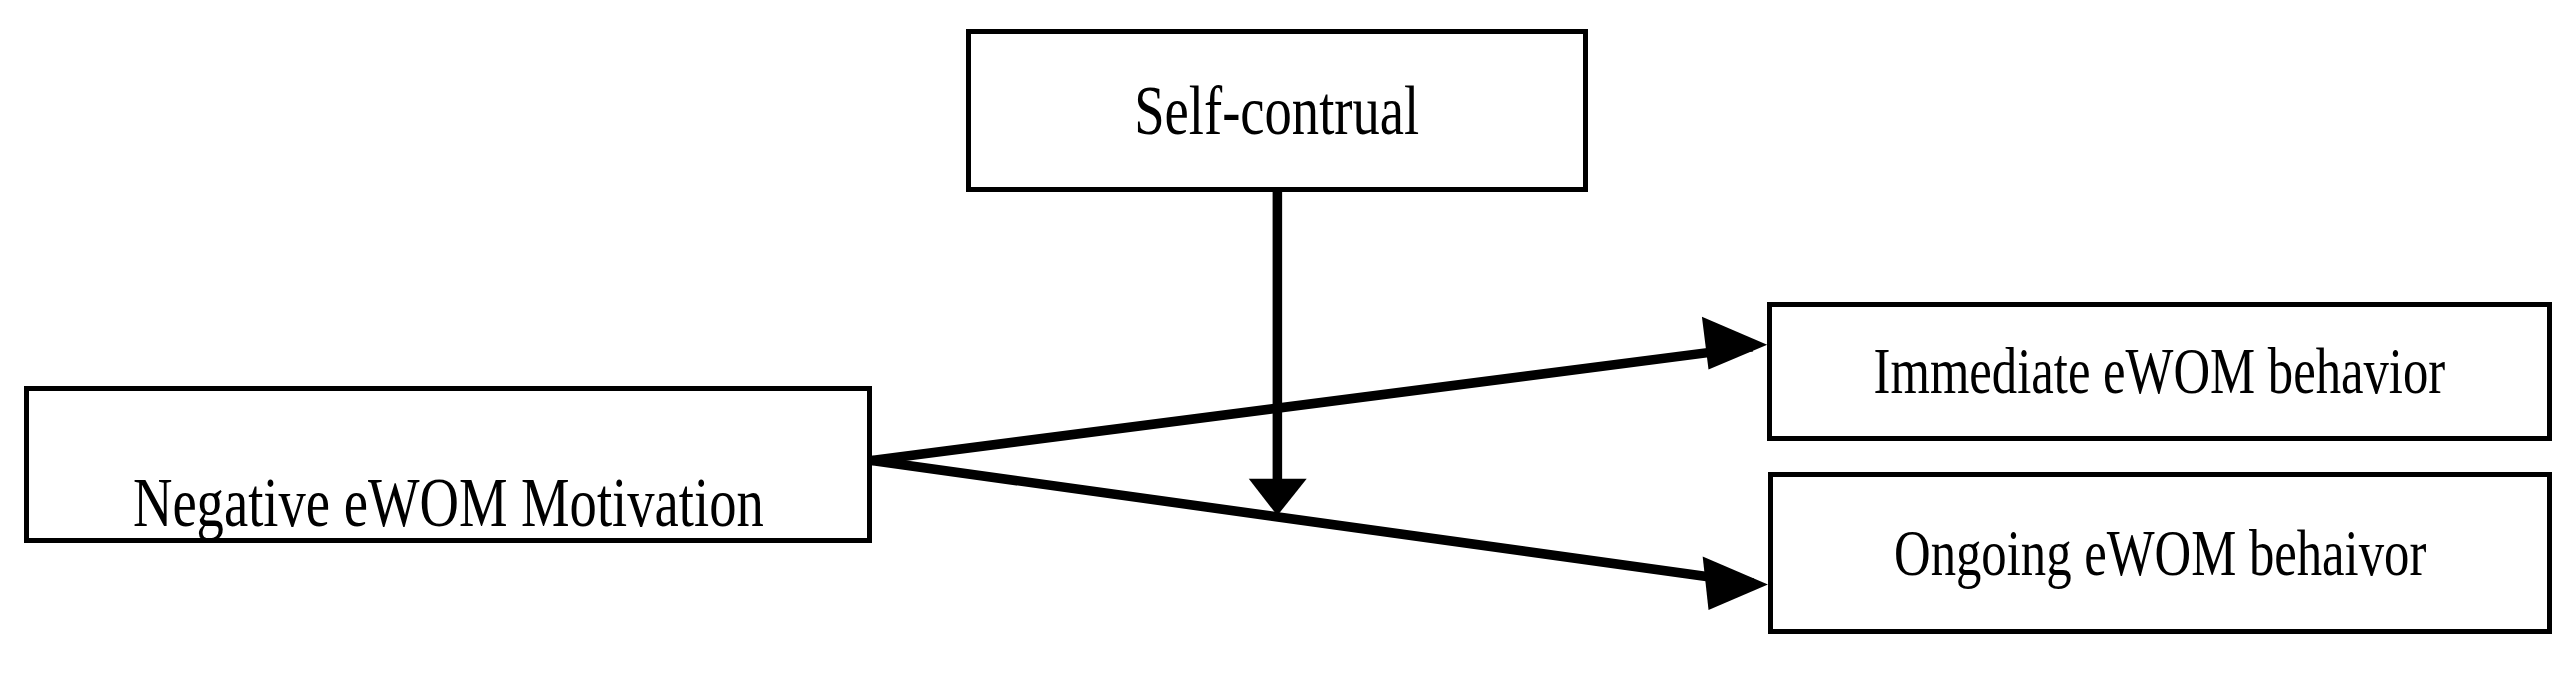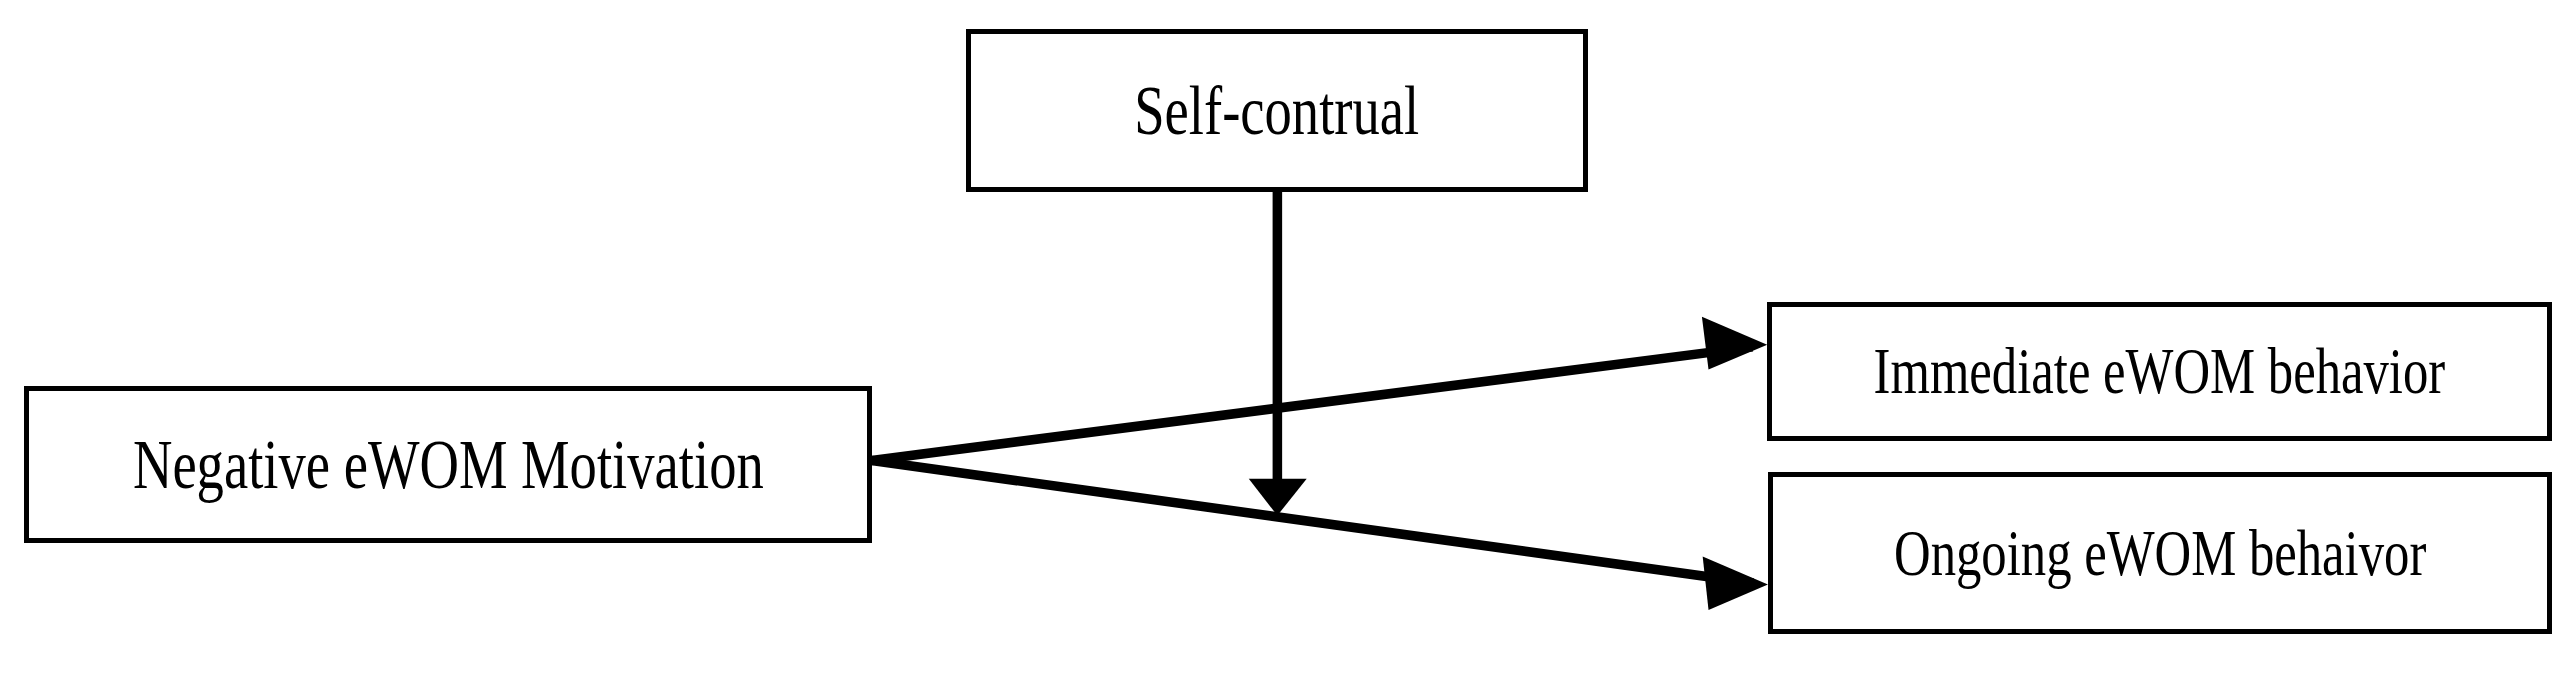--- a/index.html
+++ b/index.html
@@ -54,20 +54,21 @@
     width: 622px;
     height: 163px;
   }
   #node-self-construal .node-label { font-size: 70px; }
 
   #node-negative-ewom-motivation {
     left: 24px;
     top: 386px;
     width: 848px;
     height: 157px;
+    align-items: flex-end;
   }
   #node-negative-ewom-motivation .node-label { font-size: 70px; }
 
   #node-immediate-ewom-behavior {
     left: 1767px;
     top: 262px;
     width: 785px;
     height: 139px;
     margin-top: 40px;
   }

